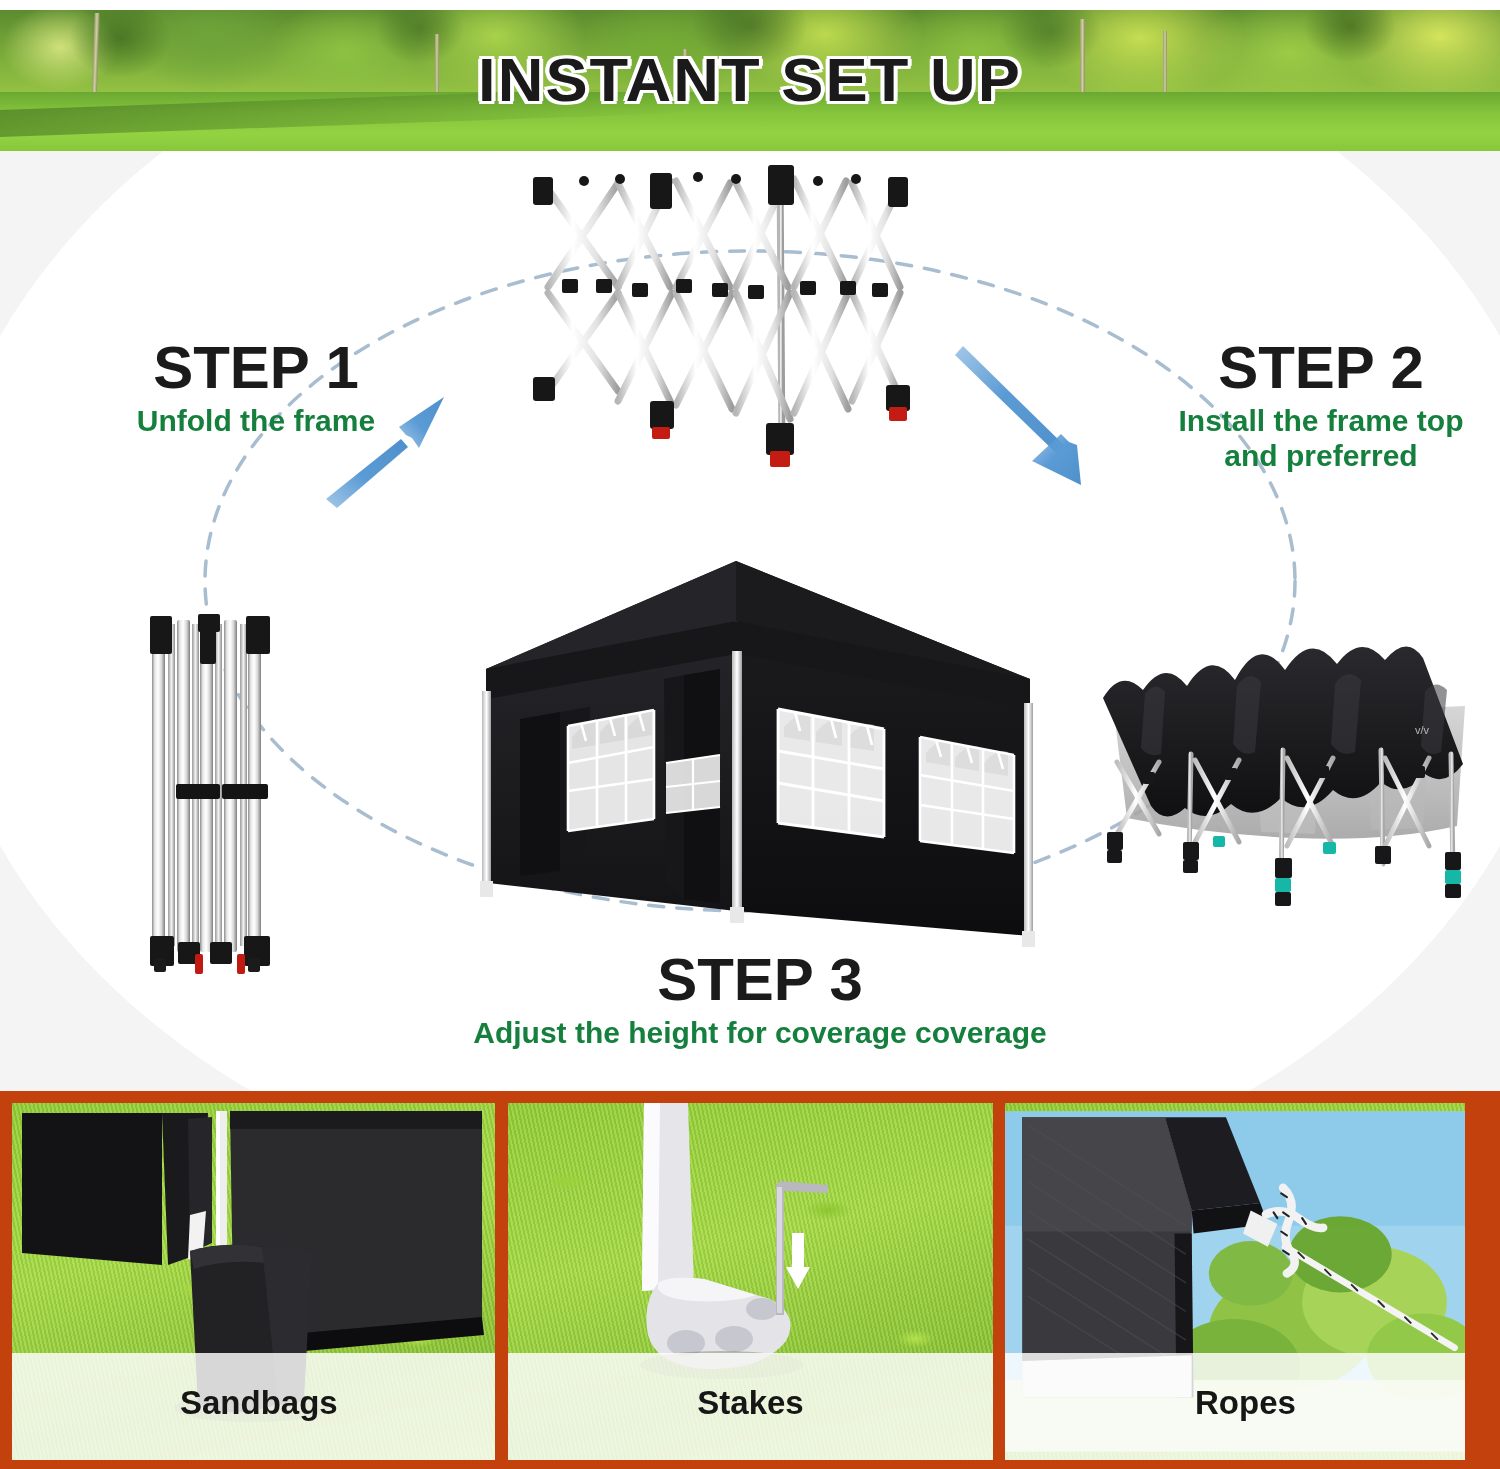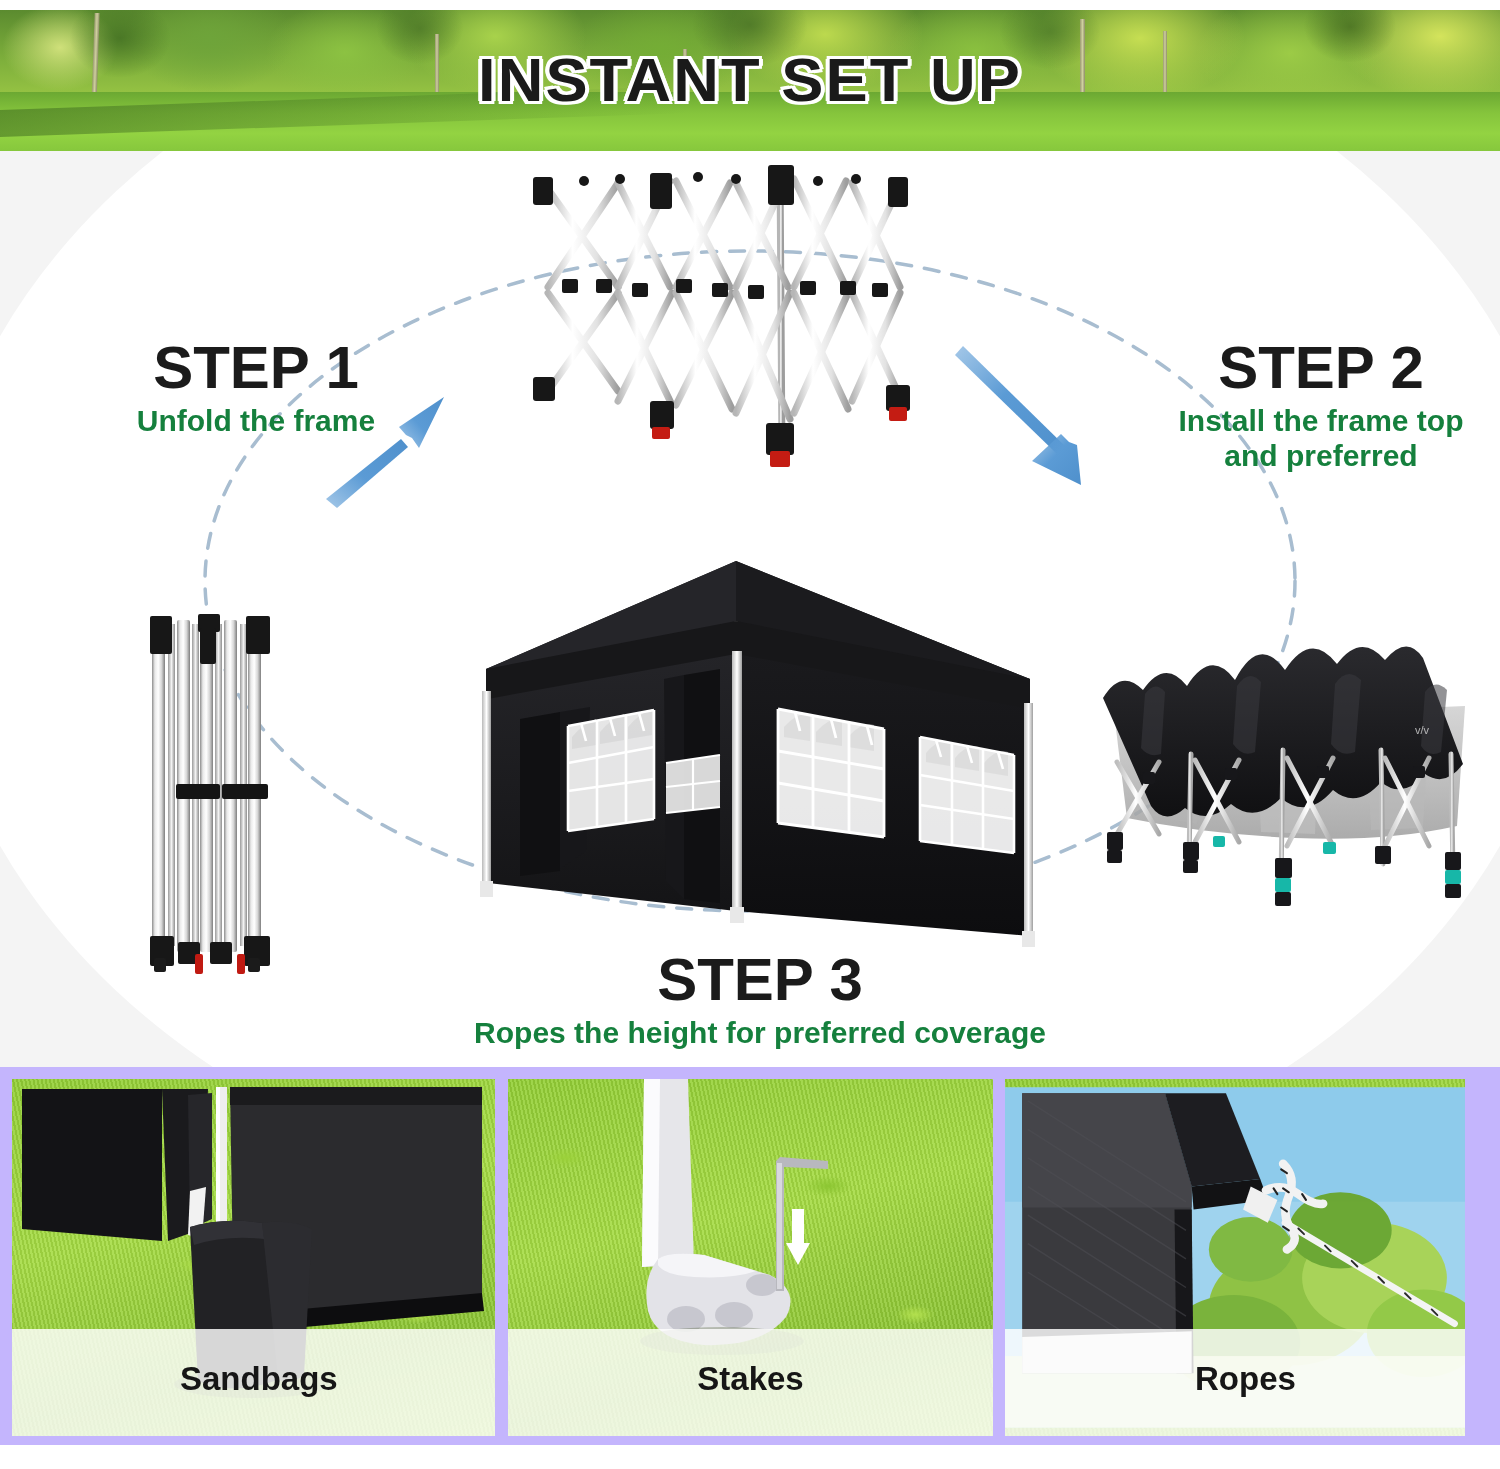--- a/index.html
+++ b/index.html
@@ -129,21 +129,21 @@
   
   .scissor { position:absolute; left:500px; top:10px; width:430px; height:320px; }
 
   
   .tent { position:absolute; left:468px; top:400px; width:580px; height:410px; }
 
   
   .canopy2 { position:absolute; left:1085px; top:495px; width:410px; height:280px; }
 
   
-  .panels { position:absolute; left:0; top:1067px; width:1500px; height:378px; background:#c4b5fd;}
+  .panels { position:absolute; left:0; top:1091px; width:1500px; height:378px; background:#c2410c;}
   .panel {
     position:absolute; top:12px; height:357px; overflow:hidden;
     background:#cfe08a;
   }
   #panel1 { left:12px;  width:483px; }
   #panel2 { left:508px; width:485px; }
   #panel3 { left:1005px;width:460px; }
   .panel-grass {
     position:absolute; inset:0;
     background:
@@ -539,21 +539,21 @@
     <div class="step-block" id="step2">
       <div class="step-title">STEP 2</div>
       <div class="step-desc">
         <div>Install the frame top</div>
         <div>and preferred</div>
       </div>
     </div>
 
     <div class="step-block" id="step3">
       <div class="step-title">STEP 3</div>
-      <div class="step-desc">Ropes the height for preferred coverage</div>
+      <div class="step-desc">Adjust the height for coverage coverage</div>
     </div>
   </div>
 
   <div class="panels">
 
     <div class="panel" id="panel1">
       <div class="panel-grass"></div>
       <svg viewBox="0 0 483 357" style="position:absolute;inset:0;width:100%;height:100%">
 
         <path d="M10,10 L150,10 L150,162 L10,150 Z" fill="#131316"></path>

